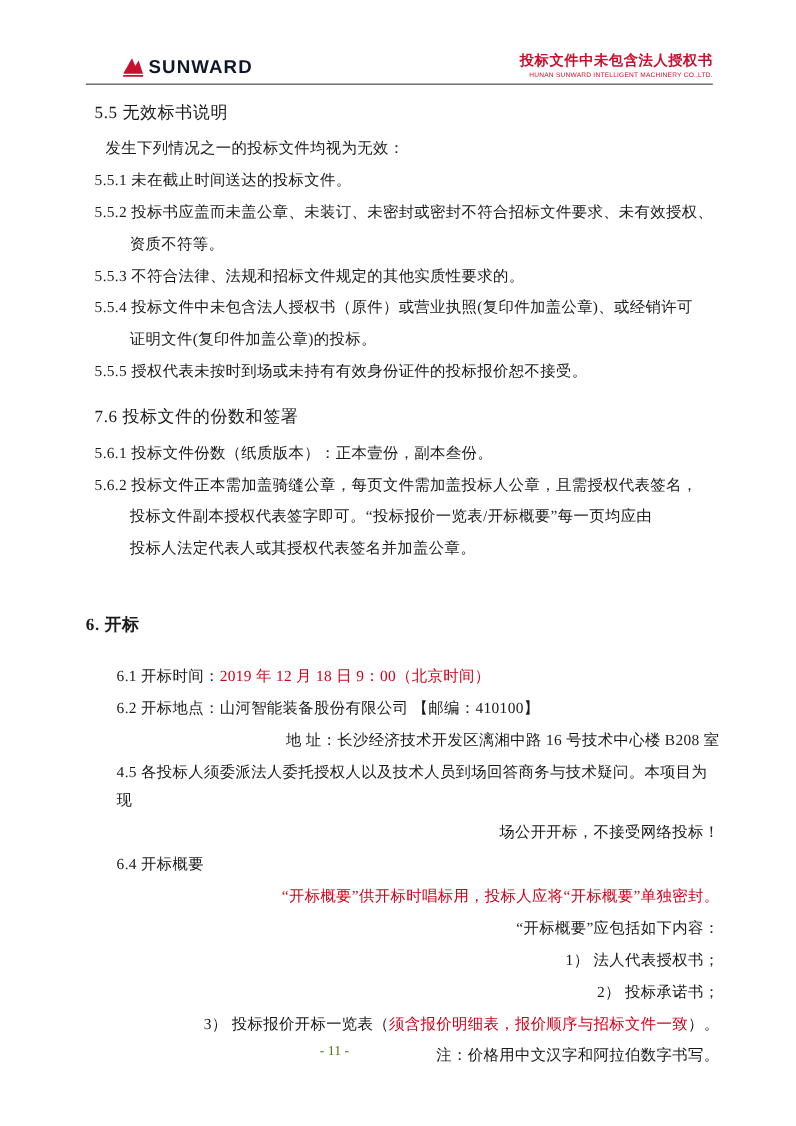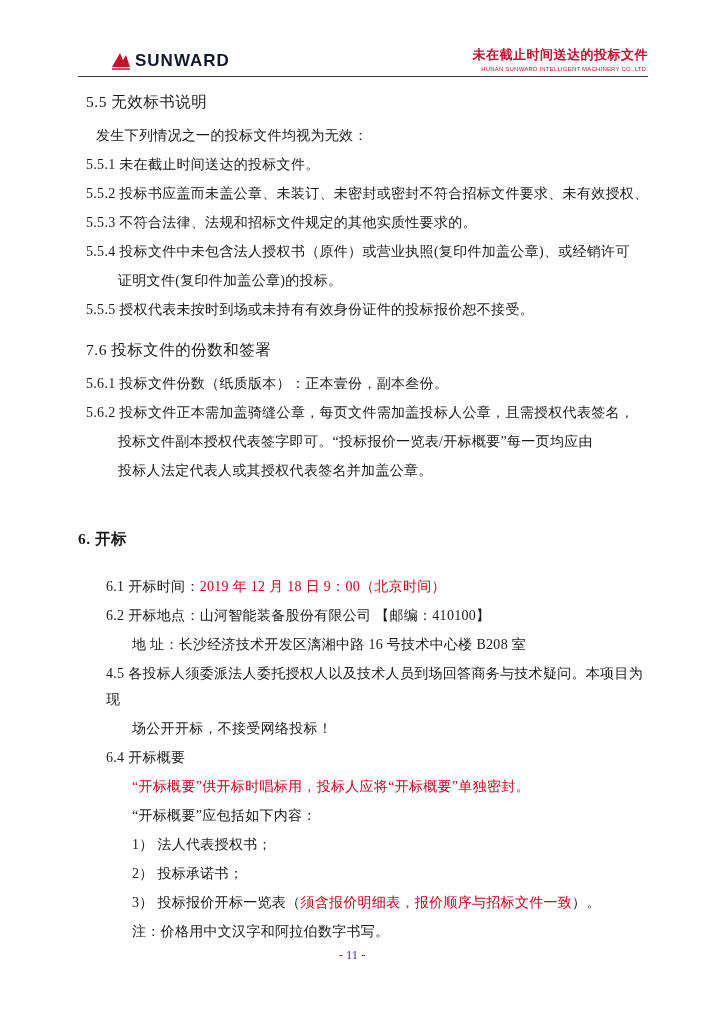--- a/index.html
+++ b/index.html
@@ -102,66 +102,66 @@
   }
   .para {
     font-size: 14px;
     line-height: 26px;
     margin: 0 0 3px 0;
     letter-spacing: 0.3px;
   }
   .indent1 { margin-left: 18px; }
   .indent2 { margin-left: 8px; }
   .indent3 { margin-left: 40px; }
-  .indent4 { margin-left: 54px; }
+  .indent4 { margin-left: 28px; text-align: right; }
   .indent5 { margin-left: 28px; }
   .red { color: #d0021b; }
   .gap-md { height: 14px; }
   .gap-lg { height: 20px; }
 
   .footer {
     position: absolute;
     left: 0;
     top: 948px;
     width: 608px;
     text-align: center;
     font-size: 12.5px;
-    color: #4c1d95;
-    margin-left: 48px;
+    color: #4d7c0f;
   }
 </style>
 </head>
 <body>
 
 <div class="page">
 
   <div class="header">
     <div class="logo">
       <span class="logo-mark">
         <svg width="22" height="22" viewBox="0 0 22 22">
           <path d="M2 17 L10 3 L13 10 L16 5 L20 17 Z" fill="#c8102e"></path>
           <path d="M2 19 L20 19" stroke="#c8102e" stroke-width="1.5"></path>
         </svg>
       </span>
       <span class="logo-text">SUNWARD</span>
     </div>
     <div class="header-cn">
-      <div class="header-cn-main">未在截止时间送达的投标文件</div>
+      <div class="header-cn-main">投标文件中未包含法人授权书</div>
       <div class="header-cn-sub">HUNAN SUNWARD INTELLIGENT MACHINERY CO.,LTD.</div>
     </div>
   </div>
   <div class="header-rule"></div>
 
   <div class="content">
 
     <div class="h2">5.5  无效标书说明</div>
 
     <p class="para indent1">发生下列情况之一的投标文件均视为无效：</p>
     <p class="para indent2">5.5.1  未在截止时间送达的投标文件。</p>
     <p class="para indent2">5.5.2  投标书应盖而未盖公章、未装订、未密封或密封不符合招标文件要求、未有效授权、</p>
+    <p class="para indent3">资质不符等。</p>
     <p class="para indent2">5.5.3  不符合法律、法规和招标文件规定的其他实质性要求的。</p>
     <p class="para indent2">5.5.4  投标文件中未包含法人授权书（原件）或营业执照(复印件加盖公章)、或经销许可</p>
     <p class="para indent3">证明文件(复印件加盖公章)的投标。</p>
     <p class="para indent2">5.5.5  授权代表未按时到场或未持有有效身份证件的投标报价恕不接受。</p>
 
     <div class="gap-md"></div>
 
     <div class="h2">7.6  投标文件的份数和签署</div>
 
     <p class="para indent2">5.6.1 投标文件份数（纸质版本）：正本壹份，副本叁份。</p>

